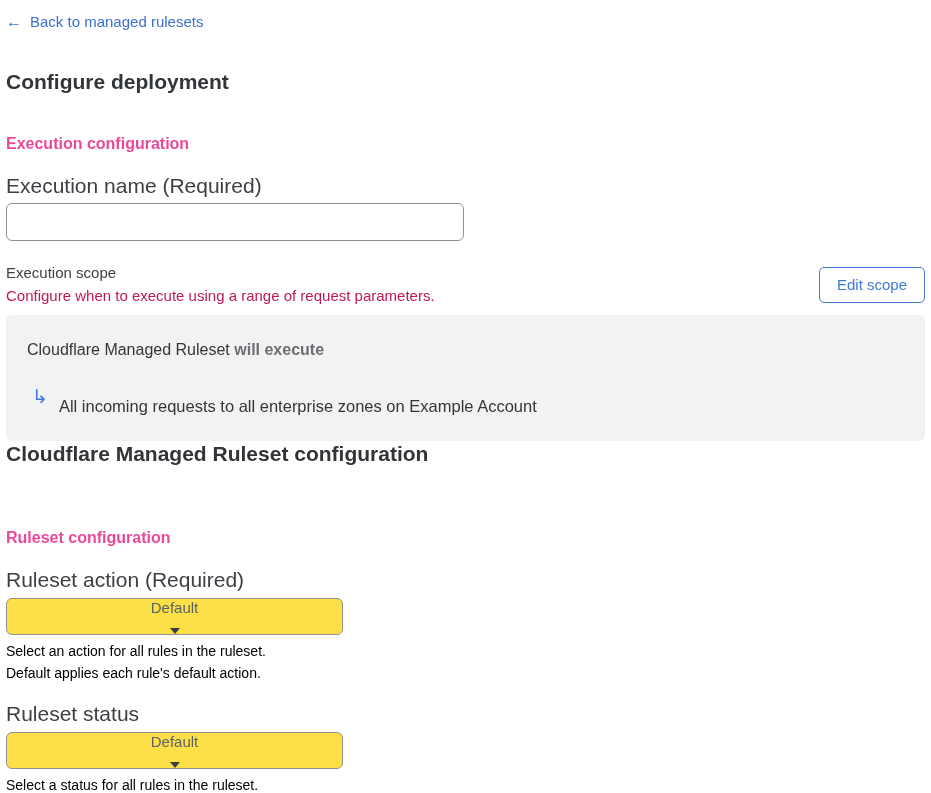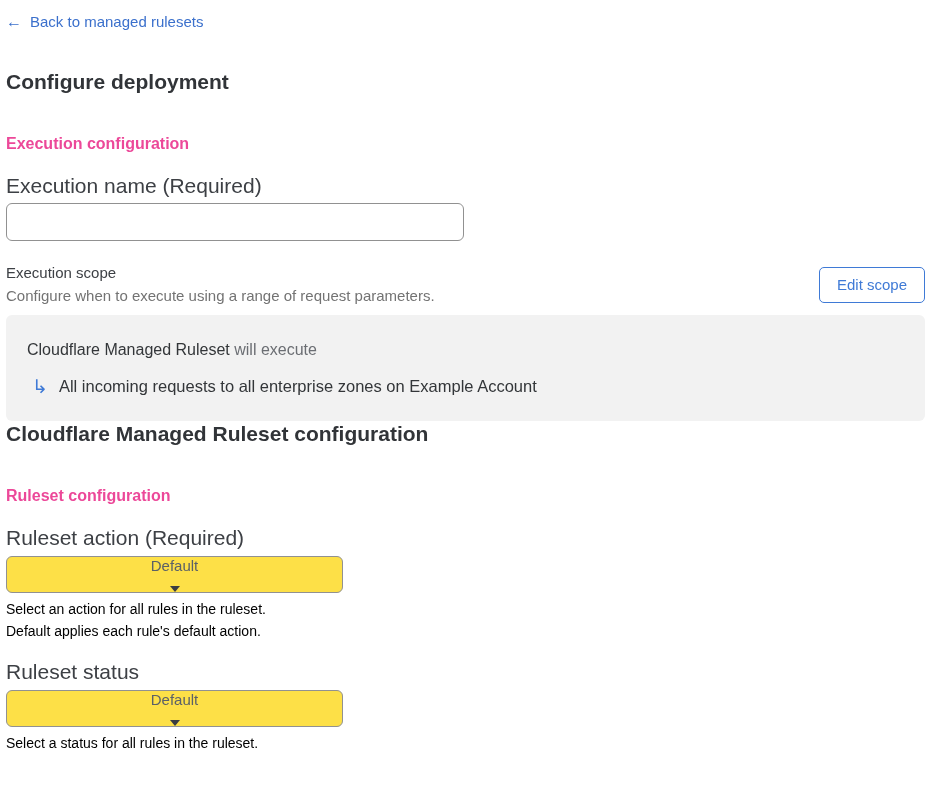--- a/index.html
+++ b/index.html
@@ -40,21 +40,21 @@
     font-weight: bold;
     color: #313438;
   }
   h2.subsection {
     font-size: 16px;
     line-height: 21px;
     font-weight: bold;
     color: #ec4899;
   }
   h2.exec-config { margin-top: 38px; }
-  h2.ruleset-config { margin-top: 38px; }
+  h2.ruleset-config { margin-top: 60px; }
 
   .field-label {
     display: block;
     margin-top: 22px;
     font-size: 21px;
     line-height: 19px;
     color: #3d4045;
   }
 
   
@@ -82,21 +82,21 @@
   }
   .scope-text .scope-label {
     font-size: 15px;
     line-height: 20px;
     color: #3d4045;
   }
   .scope-text .scope-desc {
     margin-top: 3px;
     font-size: 15px;
     line-height: 20px;
-    color: #737373;
+    color: #be185d;
   }
   .edit-scope-btn {
     background: #ffffff;
     border: 1px solid #3f7ad6;
     color: #3f7ad6;
     border-radius: 5px;
     font-family: "Liberation Sans", sans-serif;
     font-size: 15px;
     height: 36px;
     padding: 0 17px;
@@ -108,37 +108,38 @@
     margin-top: 9px;
     background: #f2f2f2;
     border-radius: 6px;
     padding: 24px 22px 24px 21px;
   }
   .summary-line1 {
     font-size: 16px;
     line-height: 21px;
   }
   .summary-line1 .ruleset-name { color: #333639; }
-  .summary-line1 .will-execute { color: #6b6e73; }
+  .summary-line1 .will-execute { color: #6b6e73; font-weight: bold; }
   .summary-line2 {
     margin-top: 16px;
     display: flex;
     align-items: center;
     gap: 11px;
     padding-left: 5px;
   }
   .summary-line2 .corner-arrow {
     color: #3f7ad6;
     font-size: 19px;
     line-height: 21px;
   }
   .summary-line2 .scope-summary {
     font-size: 16.5px;
     line-height: 21px;
     color: #333639;
+    margin-top: 20px;
   }
 
   
   .select {
     margin-top: 9px;
     width: 337px;
     height: 37px;
     border: 1px solid #919191;
     border-radius: 6px;
     background: #fde047;

